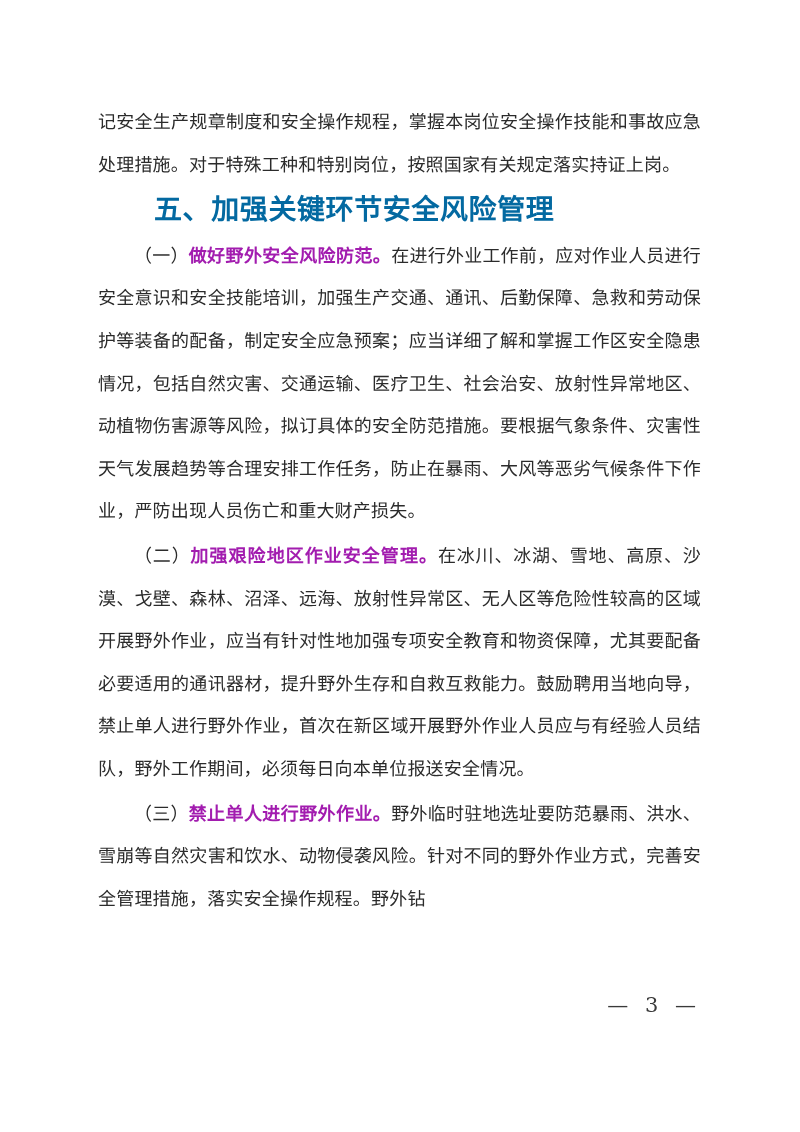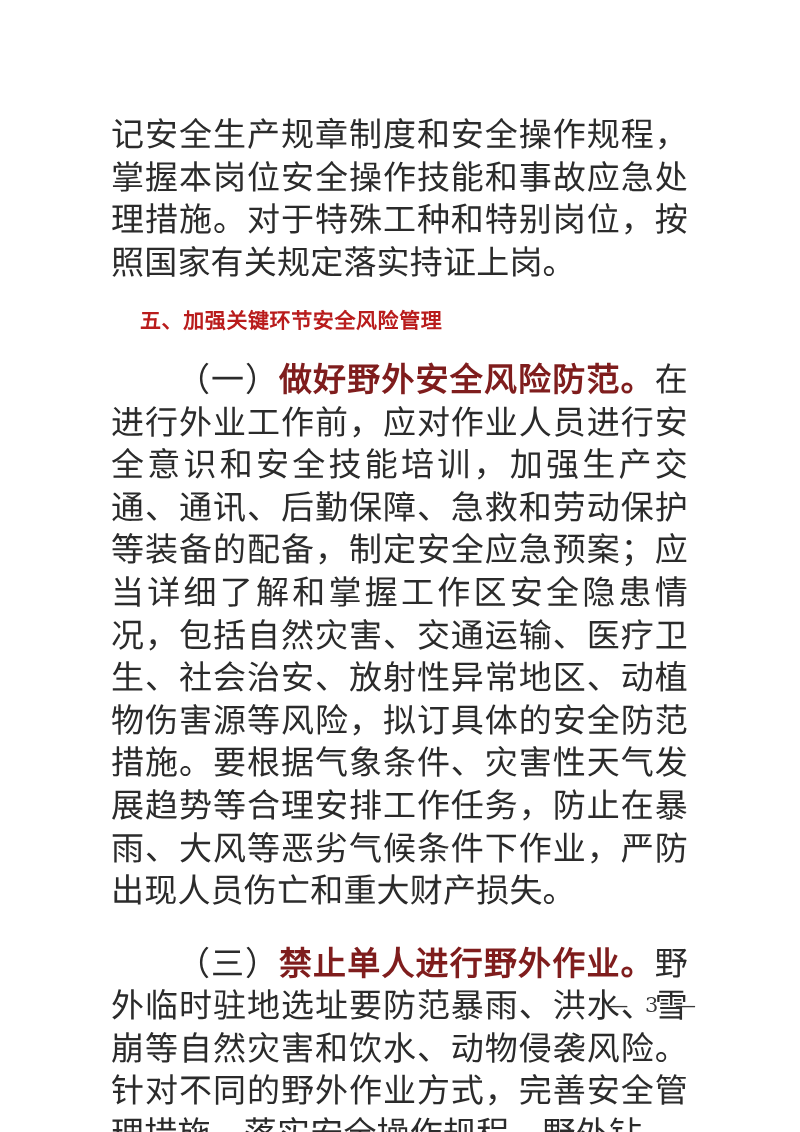--- a/index.html
+++ b/index.html
@@ -23,53 +23,53 @@
   
   .content {
     position: absolute;
     left: 98px;
     top: 101px;
     width: 603px;
   }
 
   
   .para {
-    margin: 13px;
-    font-size: 33px;
+    margin: 0;
+    font-size: 18px;
     line-height: 42.6px;
     letter-spacing: 0.2px;
     text-align: justify;
     text-justify: inter-character;
     text-align-last: left;
     word-break: break-all;
     color: #2b2b2b;
   }
 
   .para.indent {
     text-indent: 2em;
   }
 
   
   .heading {
     margin: 0;
-    font-size: 21px;
+    font-size: 28px;
     line-height: 42.6px;
     text-indent: 2em;
     font-family: "DejaVu Sans", "Liberation Sans", sans-serif;
     font-weight: bold;
     letter-spacing: 0.6px;
-    color: #b91c1c;
+    color: #0369a1;
   }
 
   
   .lead {
     font-family: "DejaVu Sans", "Liberation Sans", sans-serif;
     font-weight: bold;
     letter-spacing: 0.4px;
-    color: #7f1d1d;
+    color: #a21caf;
   }
 
   
   .gap-heading { height: 3px; }
   .gap-para { height: 2px; }
 
   
   .folio {
     position: absolute;
     left: 98px;
@@ -97,20 +97,21 @@
     <div class="gap-heading"></div>
 
     <p class="heading">五、加强关键环节安全风险管理</p>
 
     <div class="gap-heading"></div>
 
     <p class="para indent"><span>（一）</span><span class="lead">做好野外安全风险防范。</span><span>在进行外业工作前，应对作业人员进行安全意识和安全技能培训，加强生产交通、通讯、后勤保障、急救和劳动保护等装备的配备，制定安全应急预案；应当详细了解和掌握工作区安全隐患情况，包括自然灾害、交通运输、医疗卫生、社会治安、放射性异常地区、动植物伤害源等风险，拟订具体的安全防范措施。要根据气象条件、灾害性天气发展趋势等合理安排工作任务，防止在暴雨、大风等恶劣气候条件下作业，严防出现人员伤亡和重大财产损失。</span></p>
 
     <div class="gap-para"></div>
 
+    <p class="para indent"><span>（二）</span><span class="lead">加强艰险地区作业安全管理。</span><span>在冰川、冰湖、雪地、高原、沙漠、戈壁、森林、沼泽、远海、放射性异常区、无人区等危险性较高的区域开展野外作业，应当有针对性地加强专项安全教育和物资保障，尤其要配备必要适用的通讯器材，提升野外生存和自救互救能力。鼓励聘用当地向导，禁止单人进行野外作业，首次在新区域开展野外作业人员应与有经验人员结队，野外工作期间，必须每日向本单位报送安全情况。</span></p>
 
     <div class="gap-para"></div>
 
     <p class="para indent"><span>（三）</span><span class="lead">禁止单人进行野外作业。</span><span>野外临时驻地选址要防范暴雨、洪水、雪崩等自然灾害和饮水、动物侵袭风险。针对不同的野外作业方式，完善安全管理措施，落实安全操作规程。野外钻</span></p>
 
   </div>
 
   <div class="folio">
     <span class="num">— 3 —</span>
   </div>

